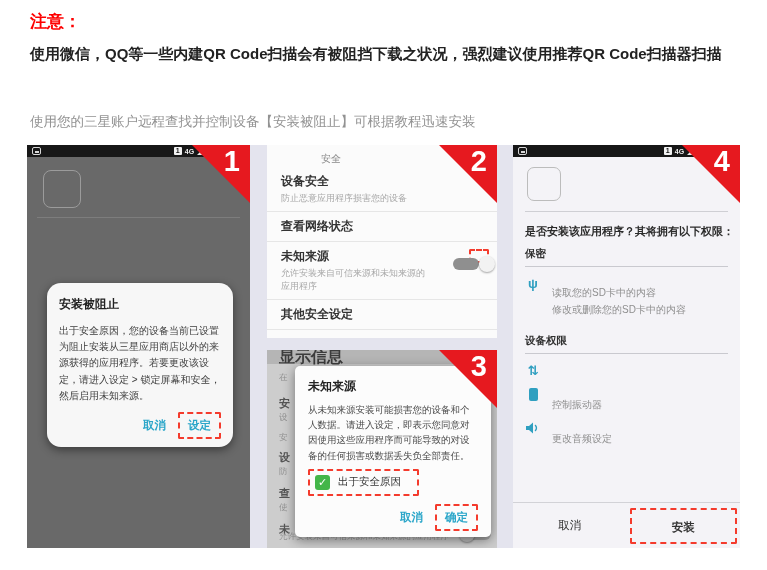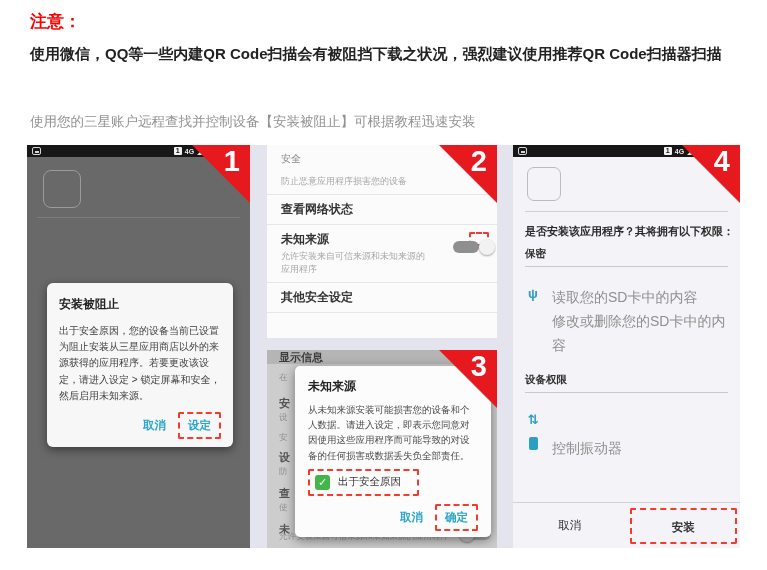--- a/index.html
+++ b/index.html
@@ -37,47 +37,47 @@
   .sb-bat { width:5px; height:8px; border:1px solid #ddd; border-radius:1px; background:#9b9b9b; }
 
   
   .dashbox { border:2px dashed #f43b2d; border-radius:2px; }
 
   
   .phone1 { left:0; top:0; width:223px; height:403px; background:#696969; }
   .appicon { position:absolute; border:1px solid #9b9b9b; border-radius:8px; }
   .p1-icon { left:16px; top:25px; width:38px; height:38px; }
   .p1-div { position:absolute; left:10px; right:10px; top:72px; height:1px; background:#7d7d7d; }
-  .dialog1 { position:absolute; left:20px; top:138px; width:186px; background:#f7f7f7; border-radius:6px;
+  .dialog1 { position:absolute; left:20px; top:138px; width:186px; background:#f7f7f7; border-radius:14px;
     box-shadow:0 3px 10px rgba(0,0,0,.45); padding:13px 12px 8px; z-index:3; }
   .dlg-title { font-size:12px; font-weight:bold; color:#222; }
   .dlg-body { margin-top:10px; font-size:10px; color:#3e3e3e; line-height:1.62; }
   .dlg-btns { display:flex; justify-content:flex-end; align-items:center; gap:4px; margin-top:8px; }
   .dlg-btn { background:none; border:none; color:#2ba6c9; font-weight:bold; font-size:11.5px;
     padding:4px 8px; font-family:inherit; cursor:pointer; }
 
   
   .p2top { left:240px; top:0; width:230px; height:193px; background:#fbfbfb; }
-  .sec-label { padding:7px 14px 1px; font-size:10px; color:#8a8a8a; }
+  .sec-label { padding:7px 14px 1px; font-size:10px; color:#8a8a8a;margin-left:40px; }
   .set-item { position:relative; padding:6px 14px 6px; border-bottom:1px solid #e6e6e6; }
   .set-item:last-child { border-bottom:none; }
   .set-title { font-size:12px; font-weight:bold; color:#333; }
   .set-sub { margin-top:2px; font-size:9px; color:#a8a8a8; }
   .toggle { position:relative; width:32px; height:16px; }
   .toggle .track { position:absolute; right:0; top:2px; width:26px; height:12px; background:#8f8f8f; border-radius:7px; }
   .toggle .knob { position:absolute; left:0; top:0; width:16px; height:16px; background:#f2f2f2;
     border-radius:50%; box-shadow:0 1px 2px rgba(0,0,0,.35); }
   .toggle.dim .track { background:#a6a6a6; }
   .toggle.dim .knob { background:#bdbdbd; }
   .tgl-wrap { position:absolute; right:8px; top:7px; padding:5px 8px; }
 
   
   .p2bot { left:240px; top:205px; width:230px; height:198px; background:#cdcdcd; }
   .dim-header { height:14px; background:#b5b5b5; display:flex; align-items:center; padding:4px 12px;
-    font-size:11px; font-weight:bold; color:#3c3c3c; }
+    font-size:16px; font-weight:bold; color:#3c3c3c; }
   .frag { position:absolute; left:12px; }
   .frag-b { font-size:11px; font-weight:bold; color:#555; }
   .frag-g { font-size:8.5px; color:#8f8f8f; }
   .dim-bottom { position:absolute; left:12px; bottom:5px; font-size:8.5px; color:#969696; width:190px; }
   .dim-toggle { position:absolute; right:6px; bottom:6px; }
   .dialog2 { position:absolute; left:28px; top:16px; width:196px; background:#fcfcfc; border-radius:5px;
     box-shadow:0 3px 12px rgba(0,0,0,.45); padding:12px 13px 6px; z-index:3; }
   .dlg2-body { margin-top:7px; font-size:9.5px; color:#4a4a4a; line-height:1.6; }
   .chk-row { display:inline-flex; align-items:center; gap:8px; margin-top:6px; padding:4px 16px 4px 5px; }
   .checkbox { width:15px; height:15px; background:#43b649; border-radius:3px; color:#fff; font-size:11px;
@@ -85,25 +85,25 @@
   .chk-label { font-size:10.5px; color:#333; }
 
   
   .phone3 { left:486px; top:0; width:227px; height:403px; background:#f4f3f7; }
   .p3-icon { left:14px; top:22px; width:34px; height:34px; border-color:#bcbcbc; border-radius:7px; }
   .p3-div { position:absolute; left:12px; right:12px; top:66px; height:1px; background:#cfcfd4; }
   .p3-title { position:absolute; left:12px; top:79px; font-size:11px; font-weight:bold; color:#2b2b2b;
     white-space:nowrap; }
   .p3-content { position:absolute; left:12px; right:12px; top:102px; }
   .perm-header { font-size:10.5px; font-weight:bold; color:#2f2f2f; padding-bottom:5px;
-    border-bottom:1px solid #c9c9cf; margin-bottom:19px; }
+    border-bottom:1px solid #c9c9cf; margin-bottom:9px; }
   .perm-row { display:flex; gap:11px; margin-bottom:9px; align-items:flex-start; }
   .perm-icon { width:16px; flex:0 0 16px; text-align:center; color:#2f9fc0; font-size:13px; font-weight:bold;
     line-height:1.2; }
-  .perm-lines { font-size:14px; color:#8f8f8f; line-height:1.7; }
+  .perm-lines { font-size:10px; color:#8f8f8f; line-height:1.7;margin-top:8px; }
   .gap-top { margin-top:16px; }
   .vib-icon { display:inline-block; width:9px; height:13px; background:#2f9fc0; border-radius:2px; }
   .p3-bottom { position:absolute; left:0; right:0; bottom:0; height:46px; border-top:1px solid #d2d2d7;
     display:flex; align-items:center; }
   .p3-btn-cell { flex:1; display:flex; justify-content:center; align-items:center; }
   .p3-btn { background:none; border:none; font-size:11.5px; color:#333; font-family:inherit; cursor:pointer; }
   .p3-install-box { padding:7px 40px; }
   .p3-install { font-weight:bold; }
 </style>
 </head>
@@ -142,20 +142,21 @@
           </span>
         </div>
       </div>
       <div class="corner"></div>
       <div class="corner-num">1</div>
     </div>
 
     <div class="shot p2top">
       <div class="sec-label">安全</div>
       <div class="set-item">
+        <div class="set-title">设备安全</div>
         <div class="set-sub">防止恶意应用程序损害您的设备</div>
       </div>
       <div class="set-item">
         <div class="set-title">查看网络状态</div>
       </div>
       <div class="set-item" style="padding-right:66px;">
         <div class="set-title">未知来源</div>
         <div class="set-sub">允许安装来自可信来源和未知来源的应用程序</div>
         <span class="tgl-wrap dashbox">
           <span class="toggle">
@@ -237,20 +238,31 @@
         <div class="perm-header gap-top">设备权限</div>
         <div class="perm-row">
           <span class="perm-icon">⇅</span>
         </div>
         <div class="perm-row">
           <span class="perm-icon"><span class="vib-icon"></span></span>
           <span class="perm-lines">
             <div>控制振动器</div>
           </span>
         </div>
+        <div class="perm-row">
+          <span class="perm-icon">
+            <svg width="14" height="12" viewBox="0 0 14 12">
+                <polygon points="0,4 3,4 7,0.5 7,11.5 3,8 0,8" fill="#2f9fc0"></polygon>
+                <path d="M9 3.2 A3.4 3.4 0 0 1 9 8.8" stroke="#2f9fc0" stroke-width="1.4" fill="none"></path>
+              </svg>
+          </span>
+          <span class="perm-lines">
+            <div>更改音频设定</div>
+          </span>
+        </div>
       </div>
 
       <div class="p3-bottom">
         <div class="p3-btn-cell">
           <button class="p3-btn">取消</button>
         </div>
         <div class="p3-btn-cell">
           <span class="dashbox p3-install-box">
             <button class="p3-btn p3-install">安装</button>
           </span>

